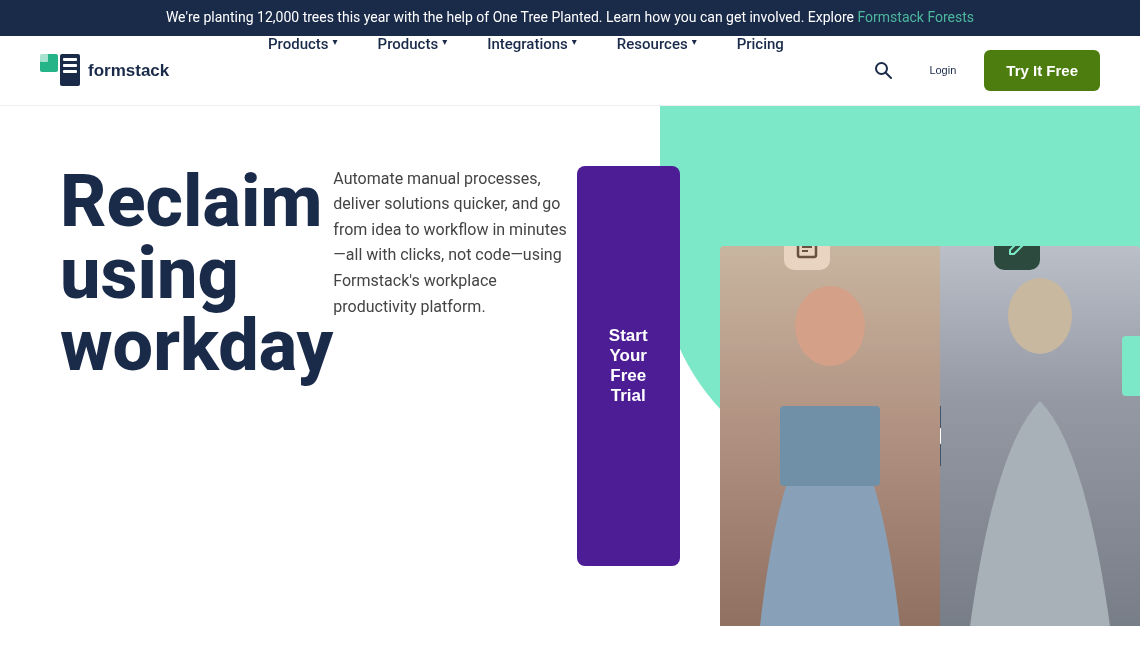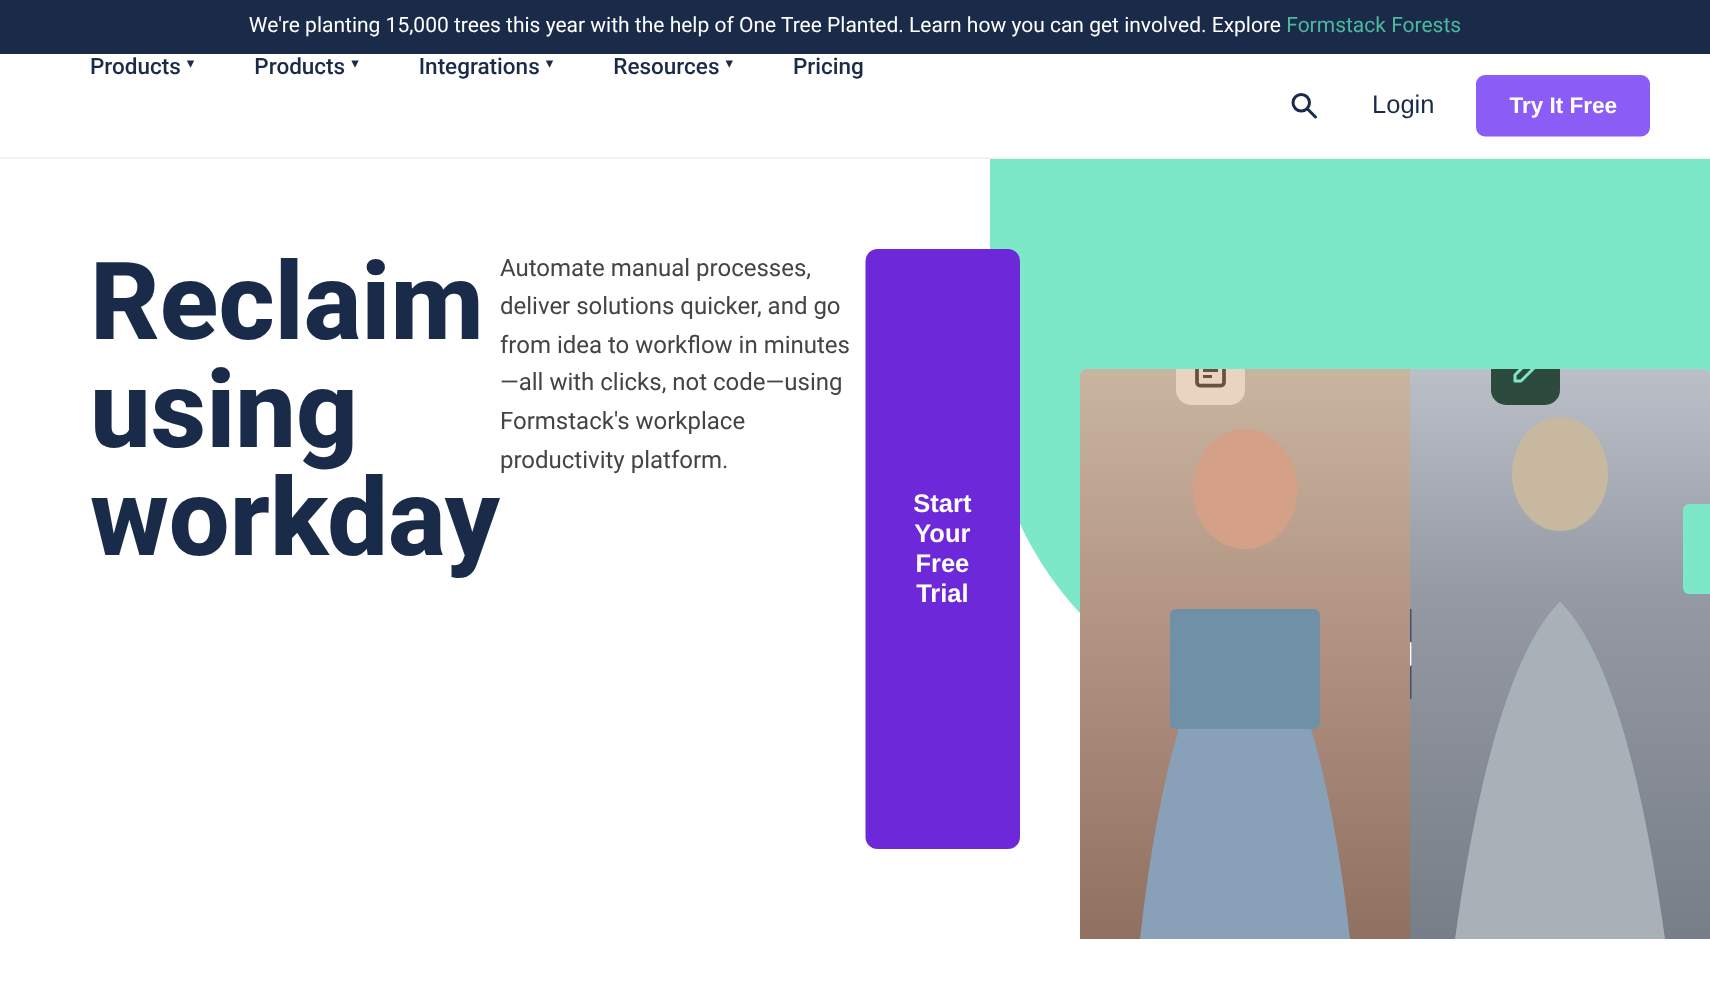--- a/index.html
+++ b/index.html
@@ -70,27 +70,27 @@
       color: #1a2b4a;
       font-size: 18px;
       display: flex;
       align-items: center;
       padding: 8px;
     }
     .login-btn {
       background: none;
       border: none;
       cursor: pointer;
-      font-size: 17px;
+      font-size: 11px;
       font-weight: 500;
       color: #1a2b4a;
       padding: 8px 12px;
     }
     .try-free-btn {
-      background: #8b5cf6;
+      background: #4d7c0f;
       color: #fff;
       border: none;
       border-radius: 6px;
       padding: 12px 22px;
       font-size: 15px;
       font-weight: 600;
       cursor: pointer;
     }
 
     
@@ -121,21 +121,21 @@
     }
     .hero-subtitle {
       font-size: 16px;
       color: #444;
       line-height: 1.6;
       margin-bottom: 48px;
       max-width: 380px;
     }
     .start-trial-btn {
       display: inline-block;
-      background: #6d28d9;
+      background: #4c1d95;
       color: #fff;
       border: none;
       border-radius: 8px;
       padding: 18px 32px;
       font-size: 17px;
       font-weight: 700;
       cursor: pointer;
       width: 260px;
       text-align: center;
     }
@@ -302,25 +302,38 @@
       height: 60px;
       background: #7de8c8;
       border-radius: 4px 0 0 4px;
       z-index: 8;
     }
   </style>
 </head>
 <body>
 
 <div class="top-banner">
-  <span>We're planting 15,000 trees this year with the help of One Tree Planted. Learn how you can get involved. Explore</span>
+  <span>We're planting 12,000 trees this year with the help of One Tree Planted. Learn how you can get involved. Explore</span>
   <a href="#">Formstack Forests</a>
 </div>
 
 <nav class="navbar">
+  <a class="logo" href="#">
+    <svg class="logo-icon" viewBox="0 0 40 32" fill="none" xmlns="http://www.w3.org/2000/svg">
+      <rect x="0" y="0" width="18" height="18" rx="2" fill="#25b388"></rect>
+      <rect x="0" y="0" width="8" height="8" rx="1" fill="#fff" opacity="0.6"></rect>
+      <rect x="20" y="0" width="20" height="32" rx="2" fill="#1a2b4a"></rect>
+      <rect x="23" y="4" width="14" height="3" rx="1" fill="#fff"></rect>
+      <rect x="23" y="10" width="14" height="3" rx="1" fill="#fff"></rect>
+      <rect x="23" y="16" width="14" height="3" rx="1" fill="#fff"></rect>
+    </svg>
+    <svg height="22" viewBox="0 0 120 22" fill="none" xmlns="http://www.w3.org/2000/svg">
+      <text x="0" y="17" font-family="Arial, sans-serif" font-weight="700" font-size="17" fill="#1a2b4a">formstack</text>
+    </svg>
+  </a>
 
   <div class="nav-links">
     <div class="nav-item">
       <span>Products</span>
       <span class="nav-chevron">▾</span>
     </div>
     <div class="nav-item">
       <span>Products</span>
       <span class="nav-chevron">▾</span>
     </div>

